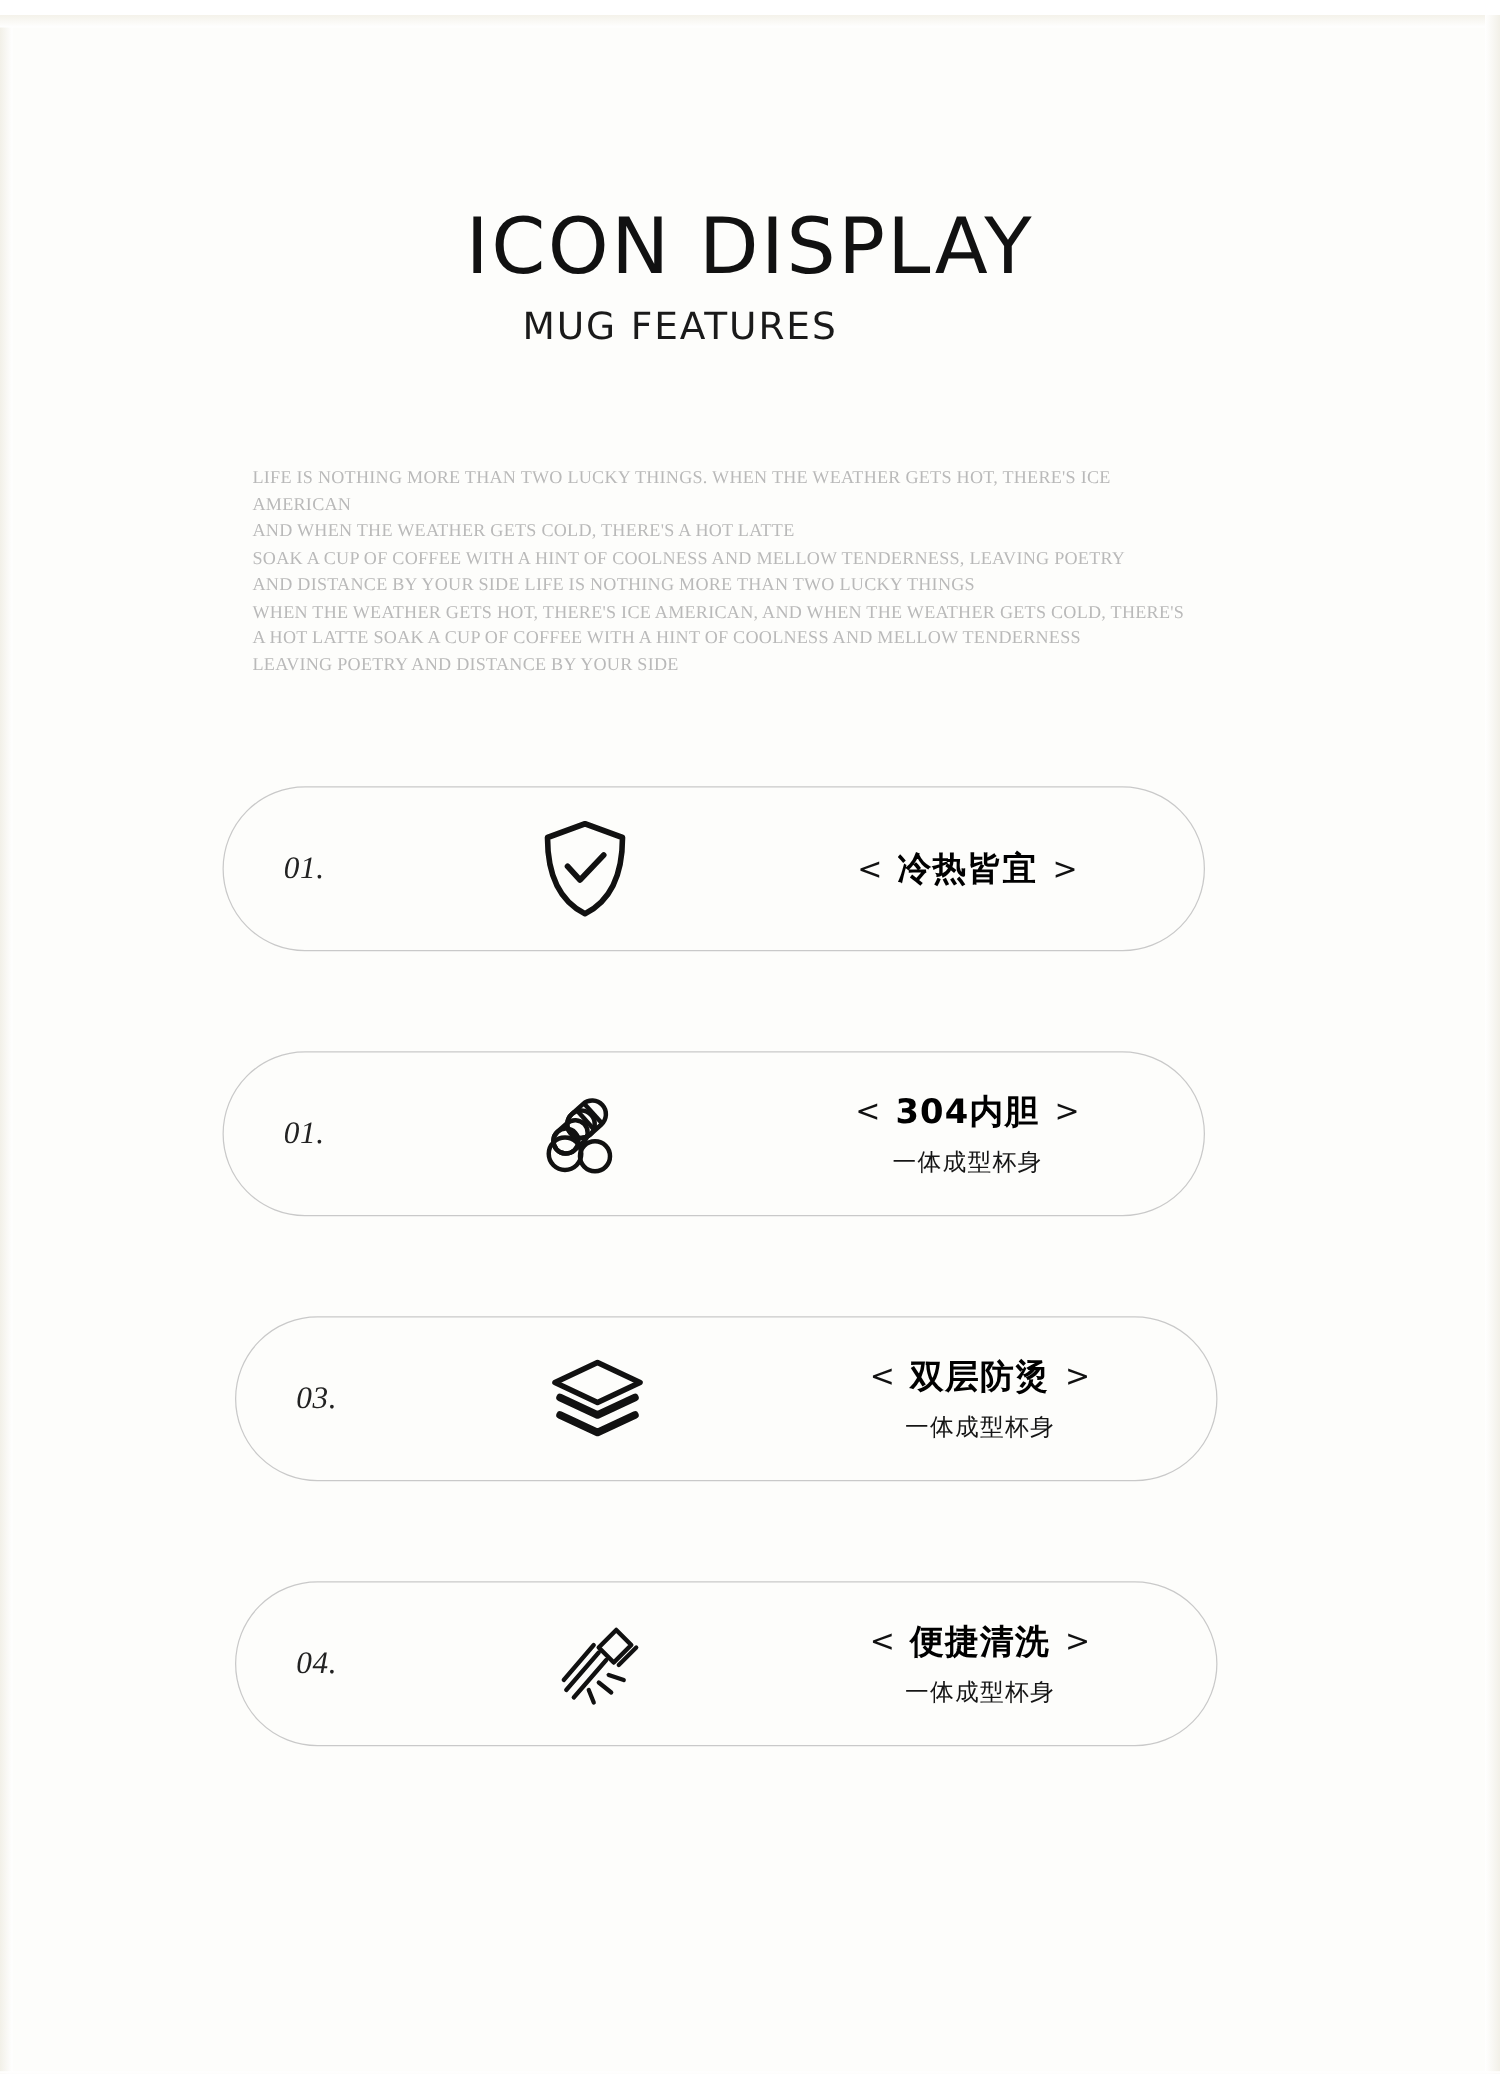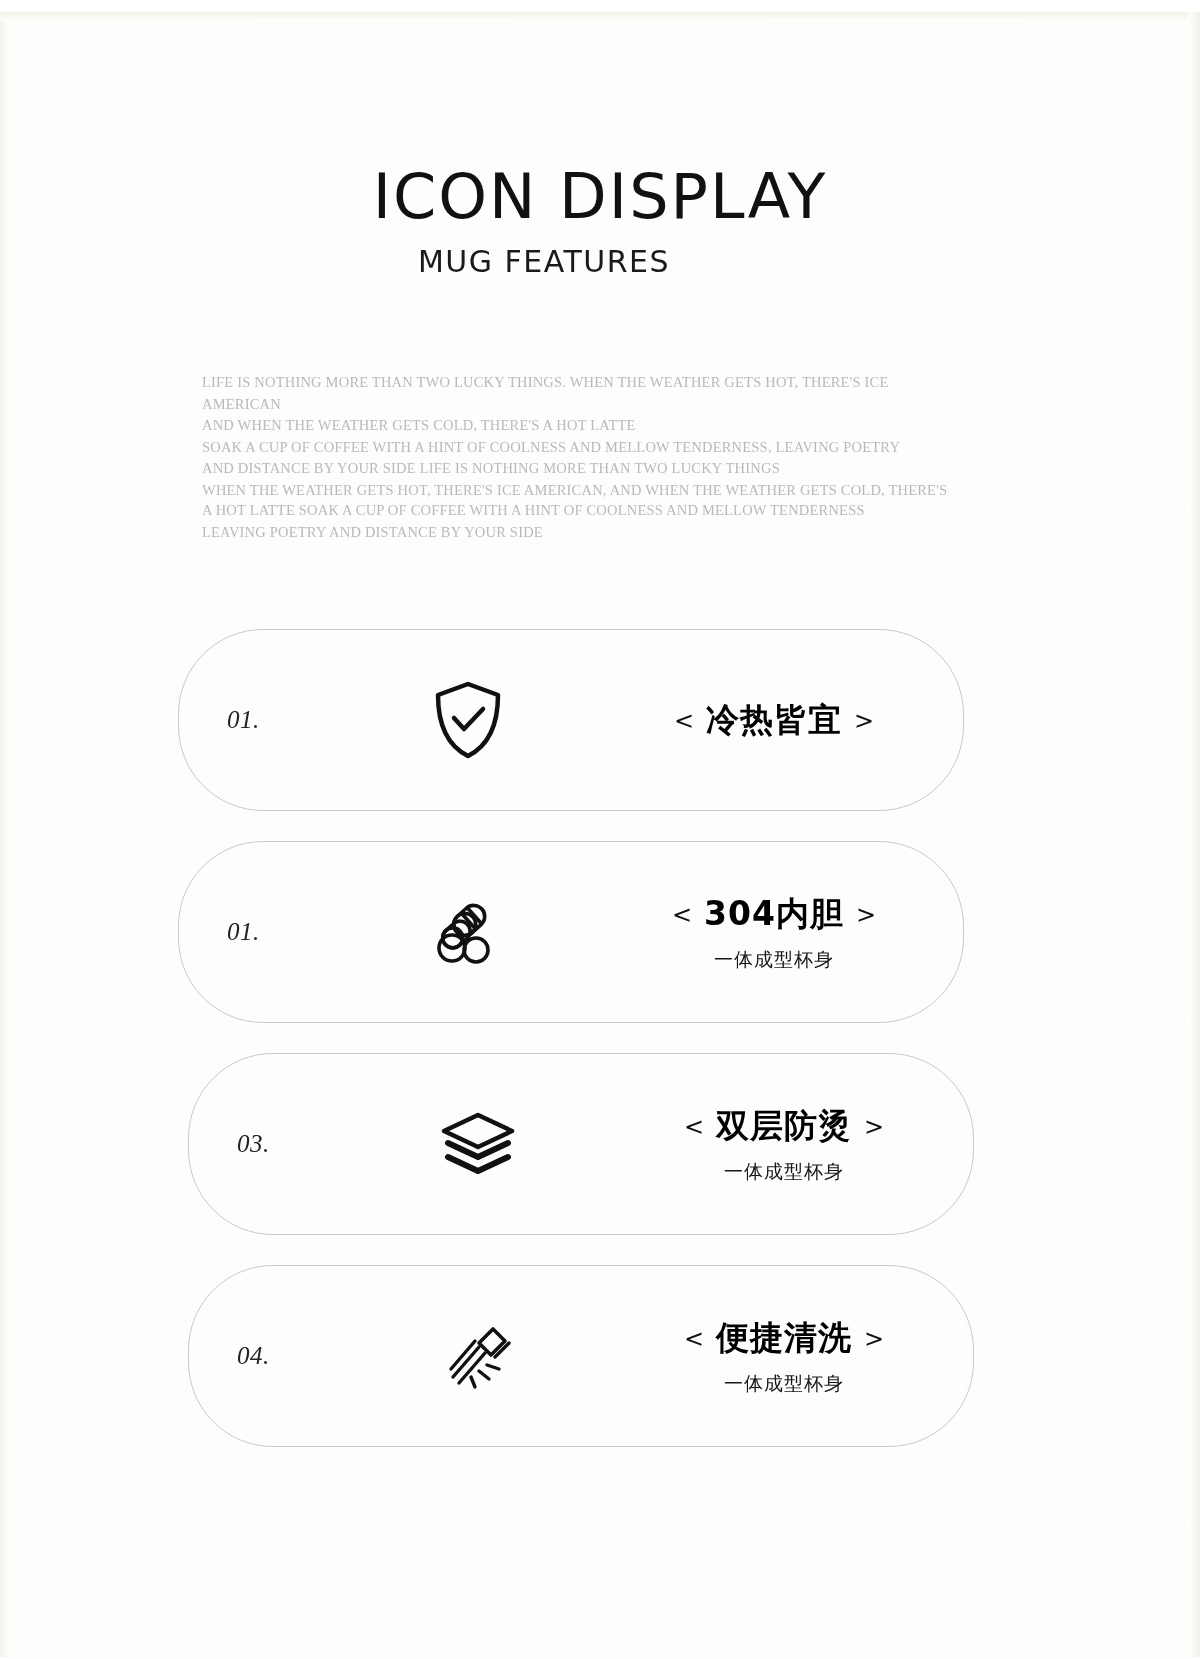--- a/index.html
+++ b/index.html
@@ -90,21 +90,21 @@
 
   .cards {
     position: absolute;
     left: 0;
     top: 617px;
     width: 1200px;
   }
   .card {
     position: relative;
     width: 786px;
-    height: 182px;
+    height: 132px;
     border: 1px solid #c9c9c9;
     border-radius: 85px;
     box-sizing: border-box;
     background: transparent;
   }
   .card-wrap {
     position: relative;
     height: 212px;
   }
   .card-a { margin-left: 178px; }
@@ -147,21 +147,21 @@
     align-items: center;
     justify-content: center;
     gap: 12px;
   }
   .bracket {
     font-size: 24px;
     color: #111;
     font-family: "DejaVu Sans", sans-serif;
   }
   .head-cn {
-    font-size: 33px;
+    font-size: 27px;
     font-weight: 700;
     letter-spacing: 1px;
     color: #000;
     font-family: "DejaVu Sans", sans-serif;
   }
   .sub-cn {
     margin-top: 10px;
     font-size: 19px;
     color: #151515;
     letter-spacing: 1px;

